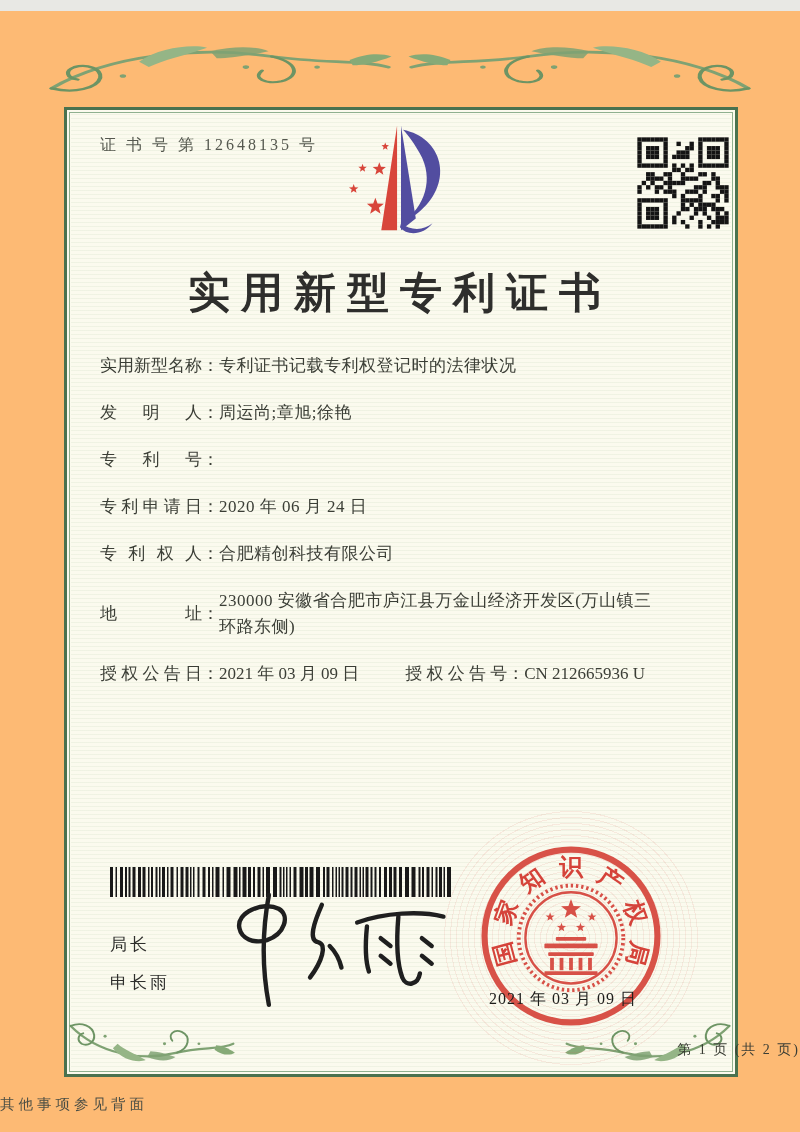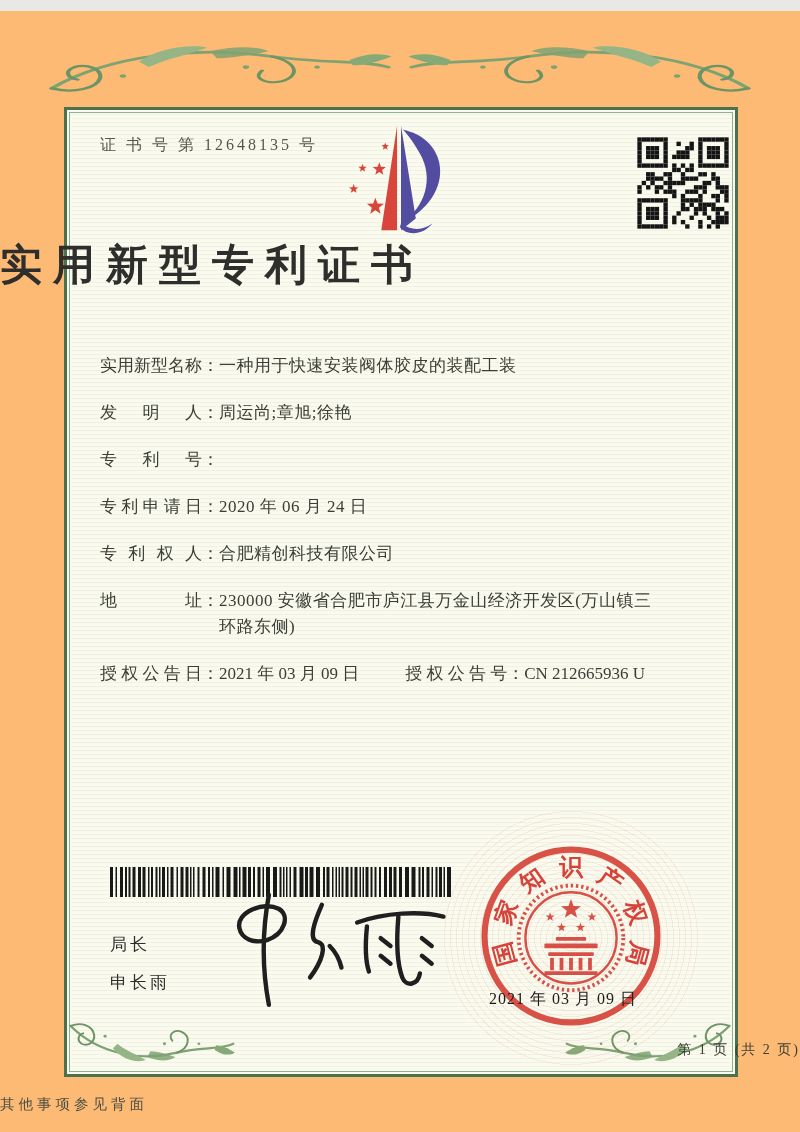--- a/index.html
+++ b/index.html
@@ -13,25 +13,25 @@
      background:repeating-linear-gradient(180deg,rgba(140,175,130,0.10) 0 1px,rgba(255,255,255,0) 1px 4px);}
   
   .orn{position:absolute;overflow:visible;}
   .flip-x{transform:scaleX(-1);}
   .flip-y{transform:scaleY(-1);}
   .flip-xy{transform:scale(-1,-1);}
   
   .cert-no{position:absolute;left:100px;top:124px;font-size:16px;letter-spacing:3px;color:#55584f;}
   .logo{position:absolute;left:332px;top:108px;width:138px;height:120px;}
   .qr{position:absolute;left:633px;top:122px;width:100px;height:100px;}
-  .title{position:absolute;left:0;right:0;top:226px;margin:0;text-align:left;
+  .title{position:absolute;left:0;right:0;top:254px;margin:0;text-align:center;
          font-size:42px;font-weight:600;letter-spacing:11px;color:#2e2e2c;}
   
   .fields{position:absolute;left:100px;top:342px;width:560px;font-size:17px;color:#3b3e36;}
-  .field-row{display:flex;margin-bottom:21px;line-height:26px;}
+  .field-row{display:flex;margin-bottom:21px;line-height:26px;align-items:center;}
   .flabel{display:inline-block;width:102px;text-align:justify;text-align-last:justify;flex:0 0 102px;}
   .fcolon{flex:0 0 17px;}
   .fvalue{flex:1;letter-spacing:0.5px;}
   .grant-row{display:flex;line-height:26px;margin-top:16px;}
   .grant-row .pair{display:flex;}
   .grant-row .pair2{margin-left:46px;}
   
   .paragraphs{position:absolute;left:98px;top:664px;width:606px;font-size:15.5px;
               color:#2f2f2b;line-height:1.78;}
   .paragraphs p{margin:0;text-indent:2em;letter-spacing:0.3px;}
@@ -328,21 +328,21 @@
       <rect x="68" y="84" width="4" height="4" fill="#141414"></rect>
       <rect x="76" y="84" width="4" height="4" fill="#141414"></rect>
     </svg>
 
   <h1 class="title">实用新型专利证书</h1>
 
   <div class="fields">
     <div class="field-row">
       <span class="flabel">实用新型名称</span>
         <span class="fcolon">：</span>
-      <span class="fvalue">一种用于快速安装阀体胶皮的装配工装</span>
+      <span class="fvalue">专利证书记载专利权登记时的法律状况</span>
     </div>
     <div class="field-row">
       <span class="flabel">发明人</span>
         <span class="fcolon">：</span>
       <span class="fvalue">周运尚;章旭;徐艳</span>
     </div>
     <div class="field-row">
       <span class="flabel">专利号</span>
         <span class="fcolon">：</span>
     </div>

